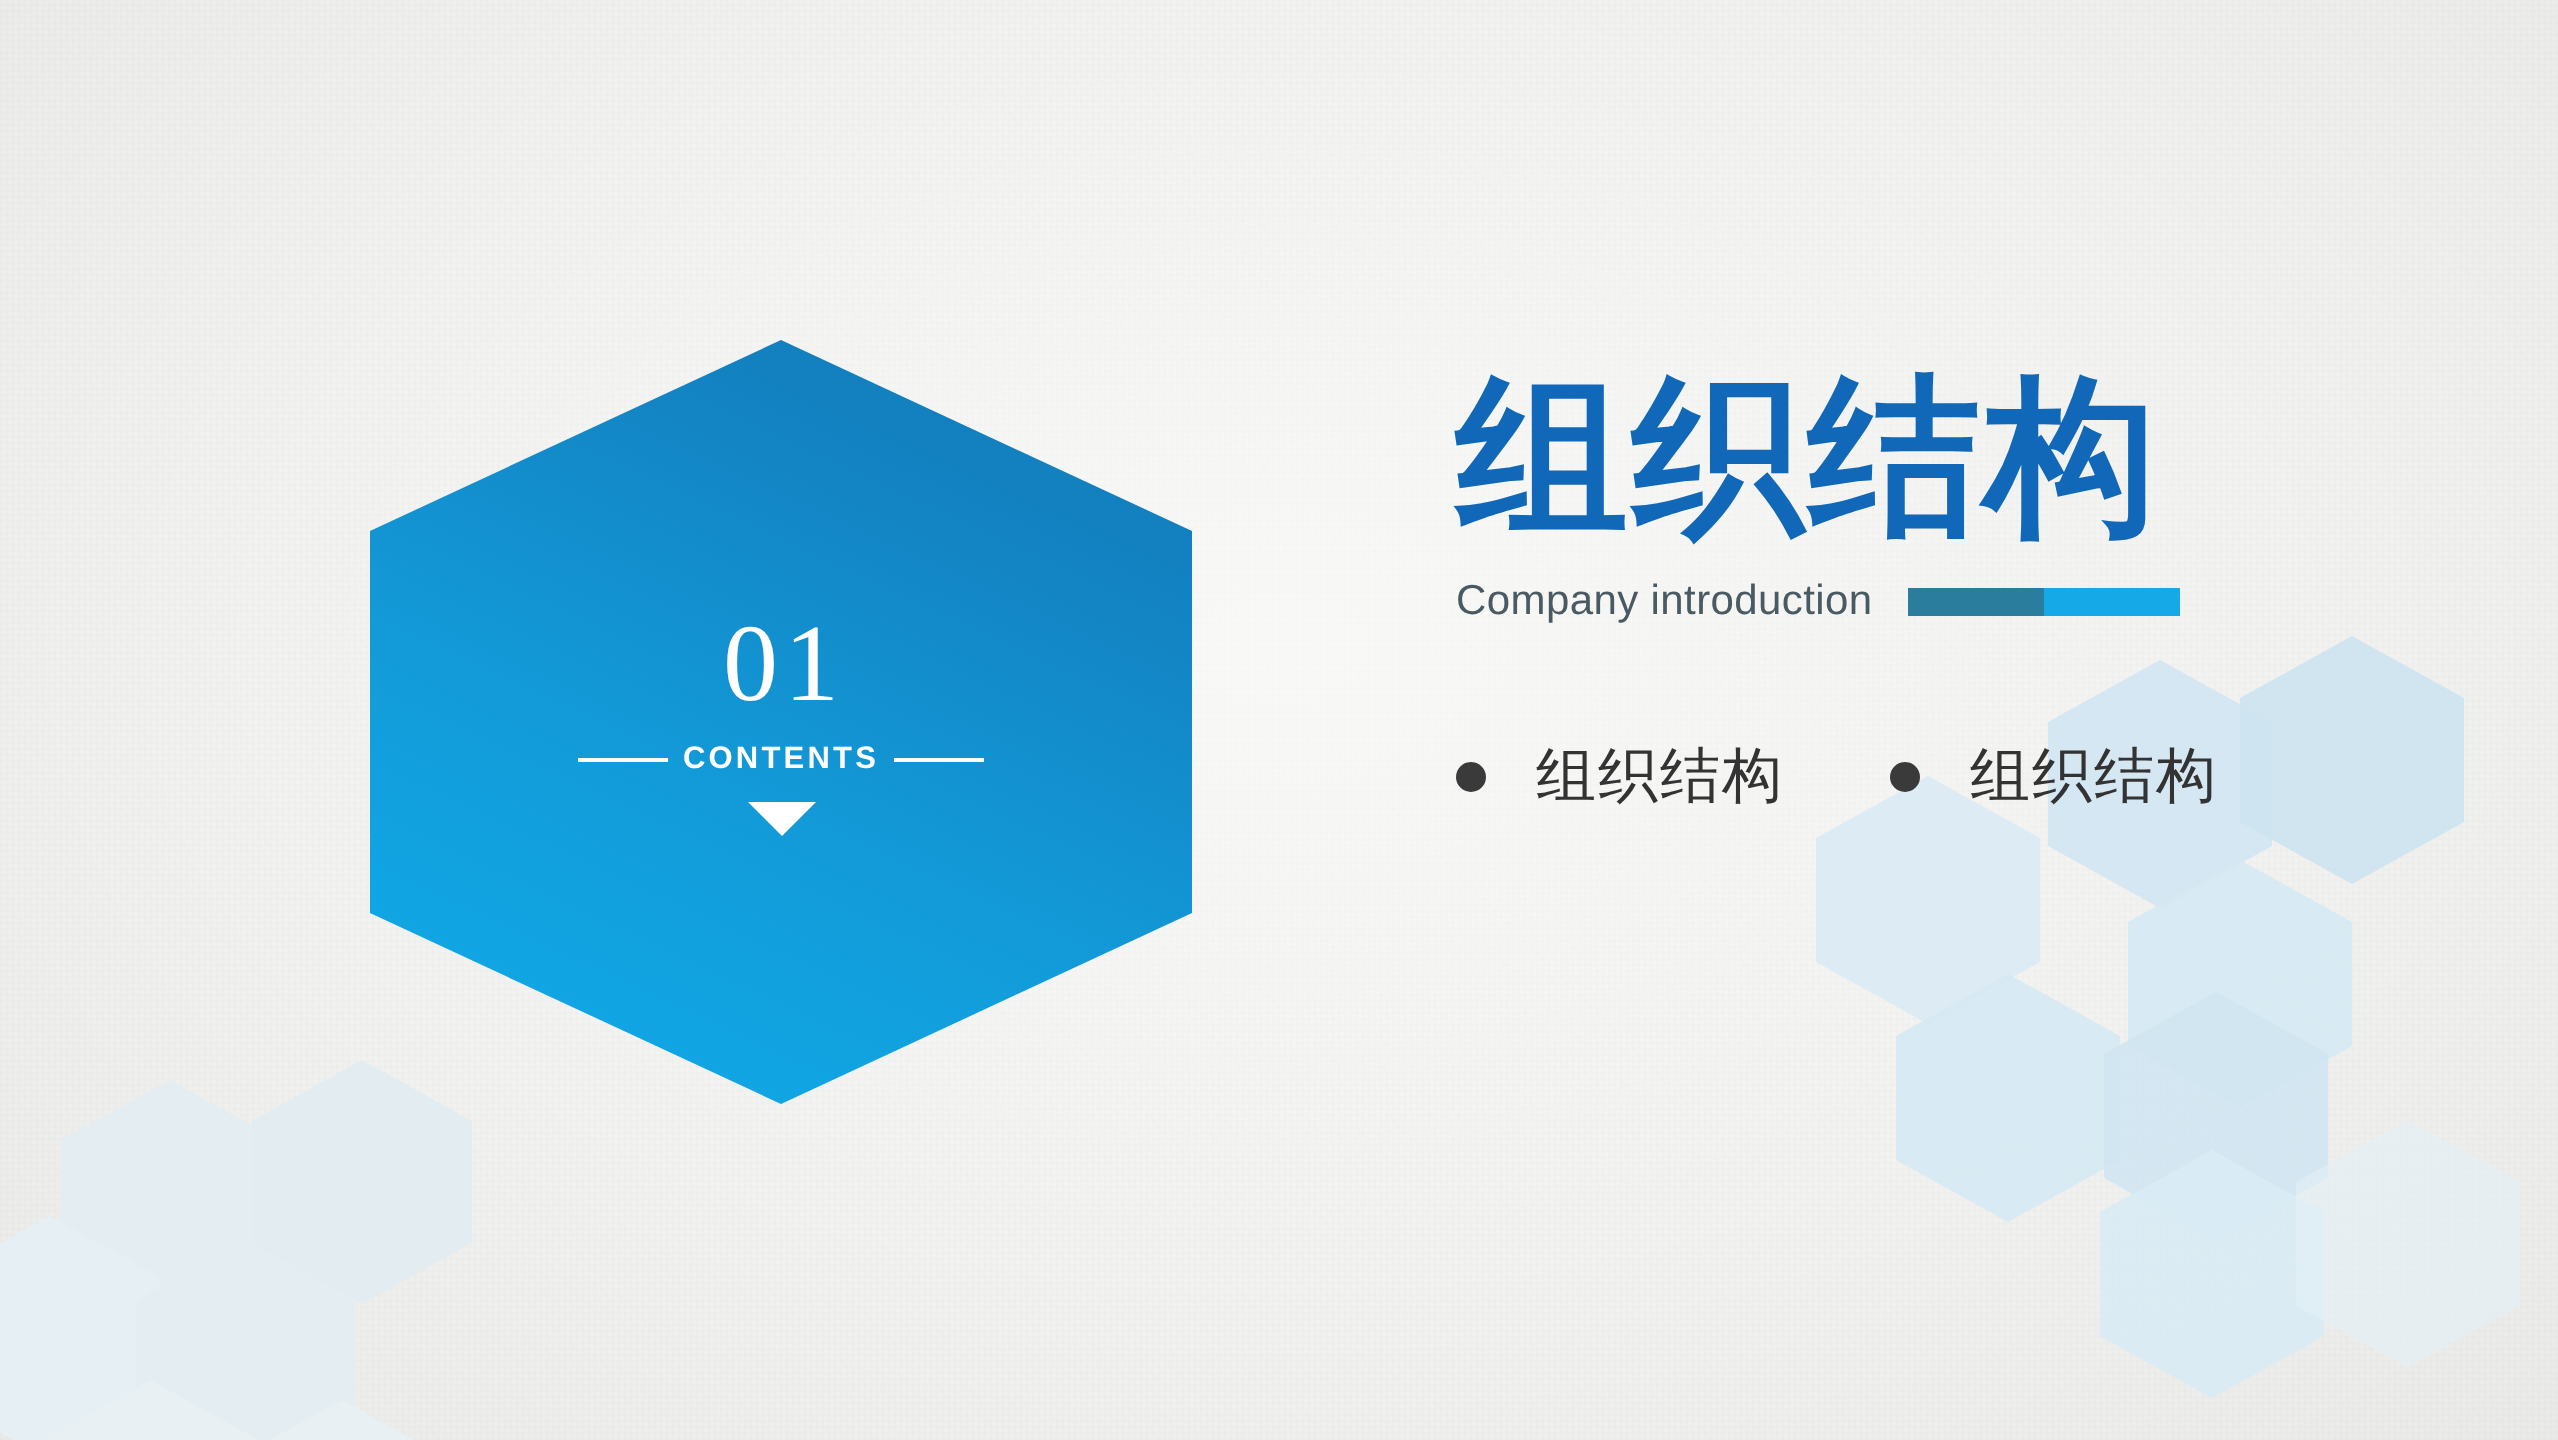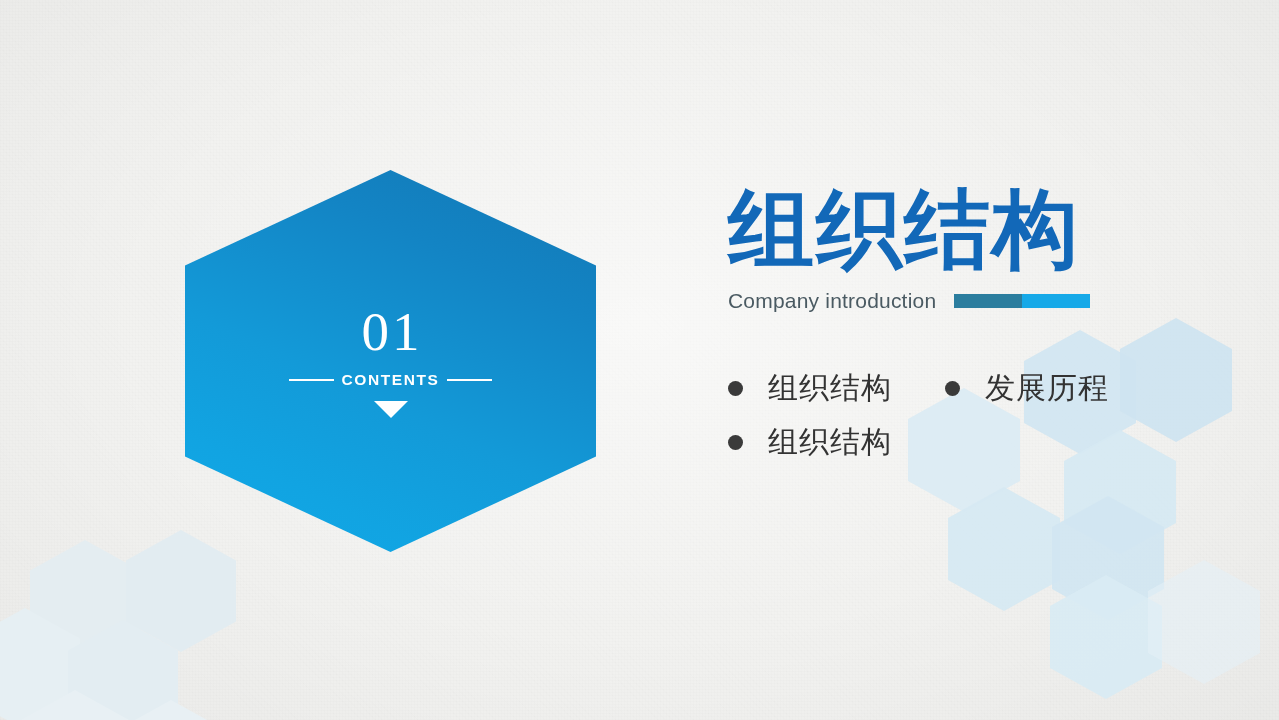--- a/index.html
+++ b/index.html
@@ -237,23 +237,19 @@
       </span>
     </div>
 
     <div class="bullets" id="bullets">
         <div class="bullet-item">
           <span class="dot"></span>
           <span class="bullet-text">组织结构</span>
         </div>
         <div class="bullet-item">
           <span class="dot"></span>
-          <span class="bullet-text">发展历程</span>
-        </div>
-        <div class="bullet-item">
-          <span class="dot"></span>
           <span class="bullet-text">组织结构</span>
         </div>
       </div>
 
   </div>
 
 </div>
 
 </body></html>

